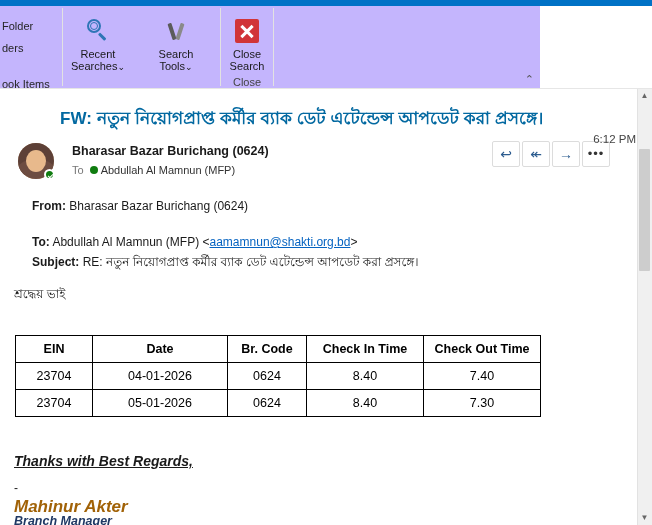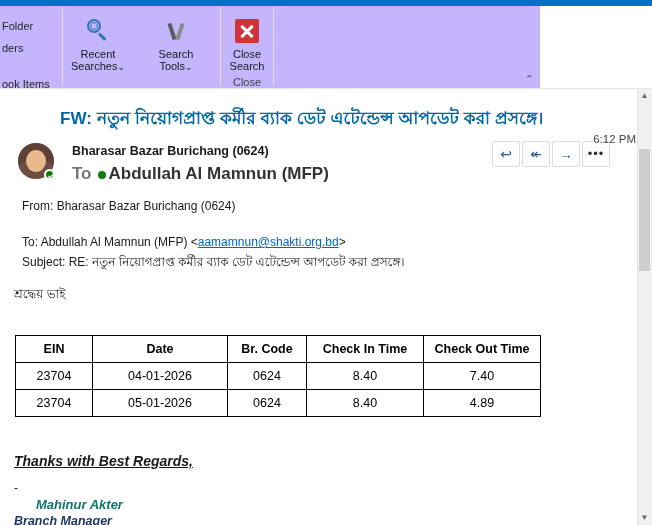--- a/index.html
+++ b/index.html
@@ -253,23 +253,22 @@
   .sender-name {
     position: absolute;
     left: 58px; top: 3px;
     font-size: 12.5px;
     font-weight: bold;
     color: #1a1a1a;
   }
   .to-line {
     position: absolute;
     left: 58px; top: 23px;
-    font-size: 17px;
+    font-size: 11px;
     color: #555555;
-    font-weight: bold;
   }
   .to-label { color: #777777; }
   .to-dot {
     display: inline-block;
     width: 8px; height: 8px;
     border-radius: 50%;
     background: #107c10;
     margin: 0 3px 0 6px;
   }
   .to-name { color: #333333; }
@@ -305,21 +304,21 @@
   .act.a4 { left: 90px; color: #333333; letter-spacing: 1px; font-size: 13px; }
 
   
   .hdr {
     position: absolute;
     left: 22px;
     font-size: 12px;
     color: #1a1a1a;
     white-space: nowrap;
   }
-  .hdr b { font-weight: normal; }
+  .hdr b { font-weight: bold; margin-left: 10px; }
   .h1 { top: 110px; }
   .h2 { top: 128px; }
   .h3 { top: 146px; }
   .h4 { top: 164px; }
   .mail-link {
     color: #0563c1;
     text-decoration: underline;
   }
 
   .body-line {
@@ -363,25 +362,24 @@
   }
   .dash {
     position: absolute;
     left: 14px; top: 392px;
     font-size: 12px;
     color: #1a1a1a;
   }
   .sig-name {
     position: absolute;
     left: 14px; top: 408px;
-    font-size: 13px;
+    font-size: 17px;
     font-weight: bold;
     font-style: italic;
-    color: #0f766e;
-    margin-left: 22px;
+    color: #a16207;
   }
   .sig-role {
     position: absolute;
     left: 14px; top: 425px;
     font-size: 12.5px;
     font-weight: bold;
     font-style: italic;
     color: #1f3864;
   }
 
@@ -543,21 +541,21 @@
           <td>04-01-2026</td>
           <td>0624</td>
           <td>8.40</td>
           <td>7.40</td>
         </tr>
         <tr>
           <td>23704</td>
           <td>05-01-2026</td>
           <td>0624</td>
           <td>8.40</td>
-          <td>4.89</td>
+          <td>7.30</td>
         </tr>
       </tbody>
     </table>
 
     <div class="signoff">Thanks with Best Regards,</div>
     <div class="dash">-</div>
     <div class="sig-name">Mahinur Akter</div>
     <div class="sig-role">Branch Manager</div>
   </div>
 

